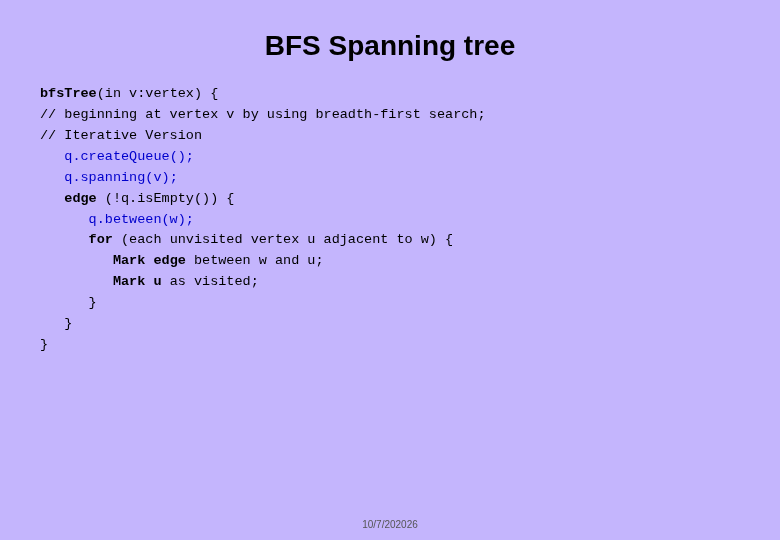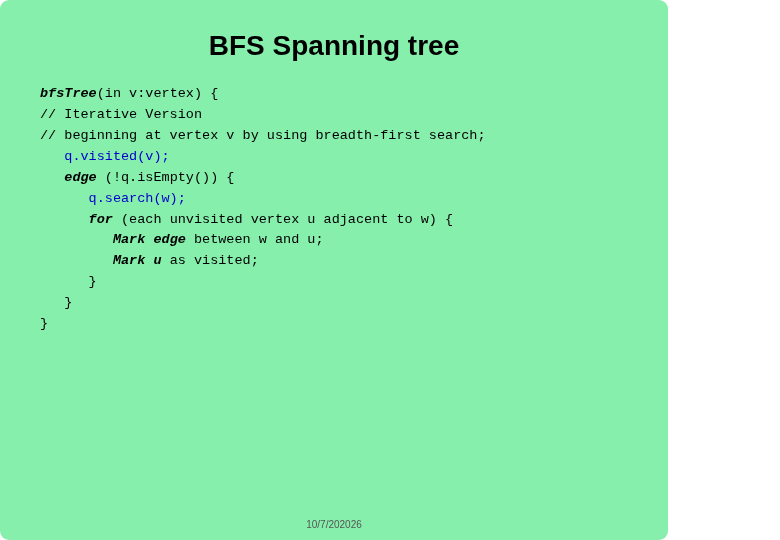--- a/index.html
+++ b/index.html
@@ -10,26 +10,25 @@
 
     body {
       width: 780px;
       height: 540px;
       background: #ffffff;
       font-family: Arial, sans-serif;
       overflow: hidden;
     }
 
     .slide {
-      width: 668px;
+      width: 780px;
       height: 540px;
-      background: #86efac;
+      background: #c4b5fd;
       position: relative;
       padding: 30px 40px 30px 40px;
-      border-radius: 9px;
     }
 
     .title {
       text-align: center;
       font-size: 28px;
       font-weight: bold;
       color: #000000;
       margin-bottom: 22px;
       font-family: Arial, sans-serif;
     }
@@ -42,21 +41,20 @@
     }
 
     .code-line {
       display: block;
       white-space: pre;
     }
 
     .keyword {
       font-weight: bold;
       color: #000000;
-      font-style: italic;
     }
 
     .blue {
       color: #0000cc;
     }
 
     .footer {
       position: absolute;
       bottom: 10px;
       left: 20px;
@@ -69,25 +67,26 @@
     }
   </style>
 </head>
 <body>
 
 <div class="slide">
   <div class="title">BFS Spanning tree</div>
 
   <div class="code-block">
     <span class="code-line"><span class="keyword">bfsTree</span>(in v:vertex) {</span>
+    <span class="code-line">// beginning at vertex v by using breadth-first search;</span>
     <span class="code-line">// Iterative Version</span>
-    <span class="code-line">// beginning at vertex v by using breadth-first search;</span>
-    <span class="code-line">   <span class="blue">q.visited(v);</span></span>
+    <span class="code-line">   <span class="blue">q.createQueue();</span></span>
+    <span class="code-line">   <span class="blue">q.spanning(v);</span></span>
     <span class="code-line">   <span class="keyword">edge</span> (!q.isEmpty()) {</span>
-    <span class="code-line">      <span class="blue">q.search(w);</span></span>
+    <span class="code-line">      <span class="blue">q.between(w);</span></span>
     <span class="code-line">      <span class="keyword">for</span> (each unvisited vertex u adjacent to w) {</span>
     <span class="code-line">         <span class="keyword">Mark edge</span> between w and u;</span>
     <span class="code-line">         <span class="keyword">Mark u</span> as visited;</span>
     <span class="code-line">      }</span>
     <span class="code-line">   }</span>
     <span class="code-line">}</span>
   </div>
 
   <div class="footer">
     <span>10/7/2020</span>

